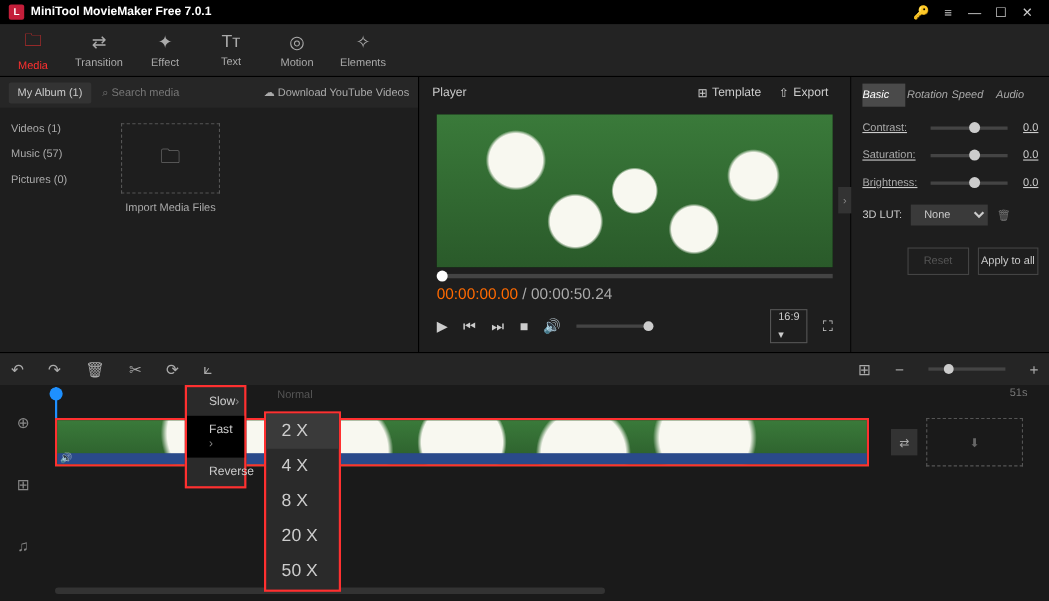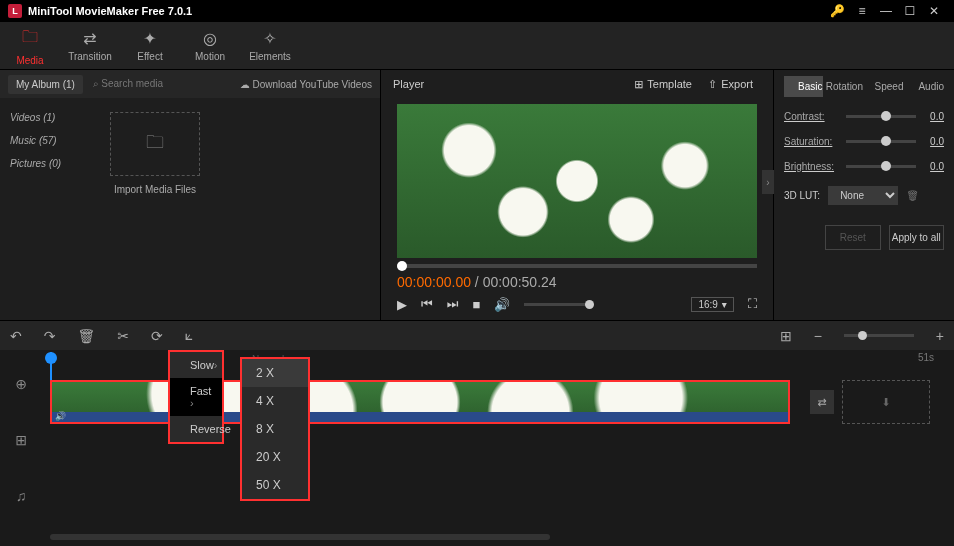--- a/index.html
+++ b/index.html
@@ -14,21 +14,21 @@
 .tool.active { color:#ff3030; }
 .tool .ic { font-size:16px; }
 .main { display:flex; height:250px; }
 .left { width:380px; background:#1e1e1e; display:flex; flex-direction:column;}
 .lhead { height:28px; display:flex; align-items:center; background:#262626; padding:0 8px; gap:10px; font-size:10px;}
 .lhead .album { background:#333; padding:4px 8px; border-radius:2px;text-align:right;}
 .lhead .srch { color:#777; flex:1;}
 .lhead .srch::before{content:"⌕ ";}
 .lhead .dl { color:#aaa; cursor:pointer;}
 .lbody { flex:1; display:flex;}
-.sidebar { width:100px; padding:8px 0;font-style:italic;}
+.sidebar { width:100px; padding:8px 0;}
 .sitem { padding:6px 10px; color:#aaa; cursor:pointer; font-size:10px;}
 .media-area { flex:1; display:flex; padding:14px 10px; gap:18px; align-items:flex-start;}
 .import-box { width:90px; height:64px; border:1px dashed #555; display:flex; align-items:center; justify-content:center; color:#888; font-size:18px;}
 .mlabel { text-align:center; font-size:10px; color:#aaa; margin-top:8px;}
 .thumb { width:90px; height:64px; background:#2a5a2a; position:relative; overflow:hidden;}
 .thumb::after{content:"✔"; position:absolute; bottom:2px; right:2px; background:#ff3030; color:#fff; width:14px; height:14px; font-size:10px; display:flex; align-items:center; justify-content:center;}
 .flowers { width:100%; height:100%; background:linear-gradient(#3a7a3a,#2a5a2a); position:relative;}
 .flowers::before{content:""; position:absolute; inset:0; background-image:radial-gradient(circle at 20% 30%, #f8f8f0 8%, transparent 9%),radial-gradient(circle at 50% 50%, #f8f8f0 10%, transparent 11%),radial-gradient(circle at 80% 40%, #f8f8f0 7%, transparent 8%),radial-gradient(circle at 35% 70%, #f8f8f0 9%, transparent 10%),radial-gradient(circle at 65% 75%, #f8f8f0 8%, transparent 9%);}
 .center { flex:1; background:#1e1e1e; display:flex; flex-direction:column; padding:0 6px; border-left:1px solid #000;border-right:1px solid #000;}
 .chead { height:28px; display:flex; align-items:center; padding:0 6px; font-size:11px;}
@@ -38,25 +38,25 @@
 .preview .flowers{position:absolute; inset:0;}
 .scrub { height:4px; margin:4px 10px; background:#444; position:relative;}
 .scrub::before{content:"";position:absolute;left:0;top:-3px;width:10px;height:10px;border-radius:50%;background:#fff;}
 .timebar { display:flex; padding:2px 10px; font-size:14px; color:#aaa;}
 .timebar .cur{color:#ff6a00;}
 .controls { display:flex; align-items:center; gap:14px; padding:4px 10px 8px; color:#ccc;}
 .controls .ic{cursor:pointer; font-size:13px;}
 .controls .sp{flex:1;}
 .vol { width:70px; height:3px; background:#444; position:relative;}
 .vol::after{content:"";position:absolute;right:0;top:-3px;width:9px;height:9px;border-radius:50%;background:#ccc;}
-.ratio { border:1px solid #555; padding:1px 6px; font-size:10px; display:flex; gap:4px;}
+.ratio { border:1px solid #555; padding:1px 6px; font-size:10px; display:flex; gap:4px;flex-direction:column;}
 .right { width:180px; background:#1e1e1e; padding:0 10px;}
 .rhead { height:28px; display:flex; align-items:center; font-size:11px;}
 .tabs { display:flex; gap:2px; margin:6px 0 12px;}
-.tab { flex:1; text-align:right; padding:5px 0; font-size:10px; color:#aaa; cursor:pointer;}
+.tab { flex:1; text-align:left; padding:5px 0; font-size:10px; color:#aaa; cursor:pointer;font-style:italic;}
 .tab.active { background:#4a4a4a; color:#fff;}
 .prop { display:flex; align-items:center; margin:14px 0; font-size:10px;text-decoration:underline;}
 .prop .lbl{width:56px; color:#aaa;}
 .prop .sld{flex:1; height:3px; background:#444; position:relative; margin:0 6px;}
 .prop .sld::after{content:"";position:absolute;left:50%;top:-4px;width:10px;height:10px;border-radius:50%;background:#ccc;}
 .prop .val{width:22px; text-align:right; color:#ccc;}
 .lut { display:flex; align-items:center; gap:8px; margin:14px 0; font-size:10px;}
 .lut select{background:#3a3a3a;border:none;color:#ccc;padding:3px 18px 3px 8px;font-size:10px;}
 .rbtns { display:flex; gap:8px; margin-top:20px;padding-left:41px;}
 .rbtn { flex:1; padding:6px 0; text-align:center; font-size:10px; border:1px solid #444; cursor:pointer;}
@@ -76,21 +76,21 @@
 .vclip{position:absolute;left:50px;top:30px;width:740px;height:44px;border:2px solid #ff3030;background:#2a5a2a;overflow:hidden;}
 .vclip .flowers{position:absolute;inset:0;background-size:60px 44px;}
 .vclip .aud{position:absolute;bottom:0;left:0;right:0;height:10px;background:#2a4a8a;}
 .vclip .spk{position:absolute;bottom:1px;left:3px;color:#fff;font-size:9px;}
 .dropzone{position:absolute;right:24px;top:30px;width:88px;height:44px;border:1px dashed #555;display:flex;align-items:center;justify-content:center;color:#666;}
 .swap{position:absolute;right:120px;top:40px;width:24px;height:24px;background:#333;display:flex;align-items:center;justify-content:center;color:#aaa;}
 .speed-menu{position:absolute;left:168px;top:350px;background:#2a2a2a;font-size:11px;border:2px solid #ff3030;z-index:10;}
 .speed-menu .mi{padding:7px 20px;width:52px;display:flex;justify-content:space-between;cursor:pointer;}
 .speed-menu .mi.hl{background:#000000;flex-direction:column;}
 .speed-menu .arr{color:#888;}
-.sub-menu{position:absolute;left:240px;top:357px;background:#2a2a2a;font-size:12px;border:2px solid #ff3030;z-index:10;}
+.sub-menu{position:absolute;left:240px;top:374px;background:#2a2a2a;font-size:16px;border:2px solid #ff3030;z-index:10;}
 .sub-menu .mi{padding:7px 14px;width:66px;cursor:pointer;}
 .sub-menu .mi.hl{background:#3a3a3a;}
 .normal-lbl{position:absolute;left:252px;top:354px;color:#555;font-size:10px;}
 .expand{position:absolute;left:762px;top:170px;width:12px;height:24px;background:#333;color:#888;display:flex;align-items:center;justify-content:center;font-size:10px;cursor:pointer;}
 .hscroll{position:absolute;left:50px;bottom:6px;width:500px;height:6px;background:#333;border-radius:3px;}
 </style>
 </head>
 <body>
 
 <div class="titlebar">
@@ -108,20 +108,24 @@
       <div class="ic">🗀</div>
       <span>Media</span>
     </div>
   <div class="tool">
       <div class="ic">⇄</div>
       <span>Transition</span>
     </div>
   <div class="tool">
       <div class="ic">✦</div>
       <span>Effect</span>
+    </div>
+  <div class="tool">
+      <div class="ic">Tᴛ</div>
+      <span>Text</span>
     </div>
   <div class="tool">
       <div class="ic">◎</div>
       <span>Motion</span>
     </div>
   <div class="tool">
       <div class="ic">✧</div>
       <span>Elements</span>
     </div>
 </div>

